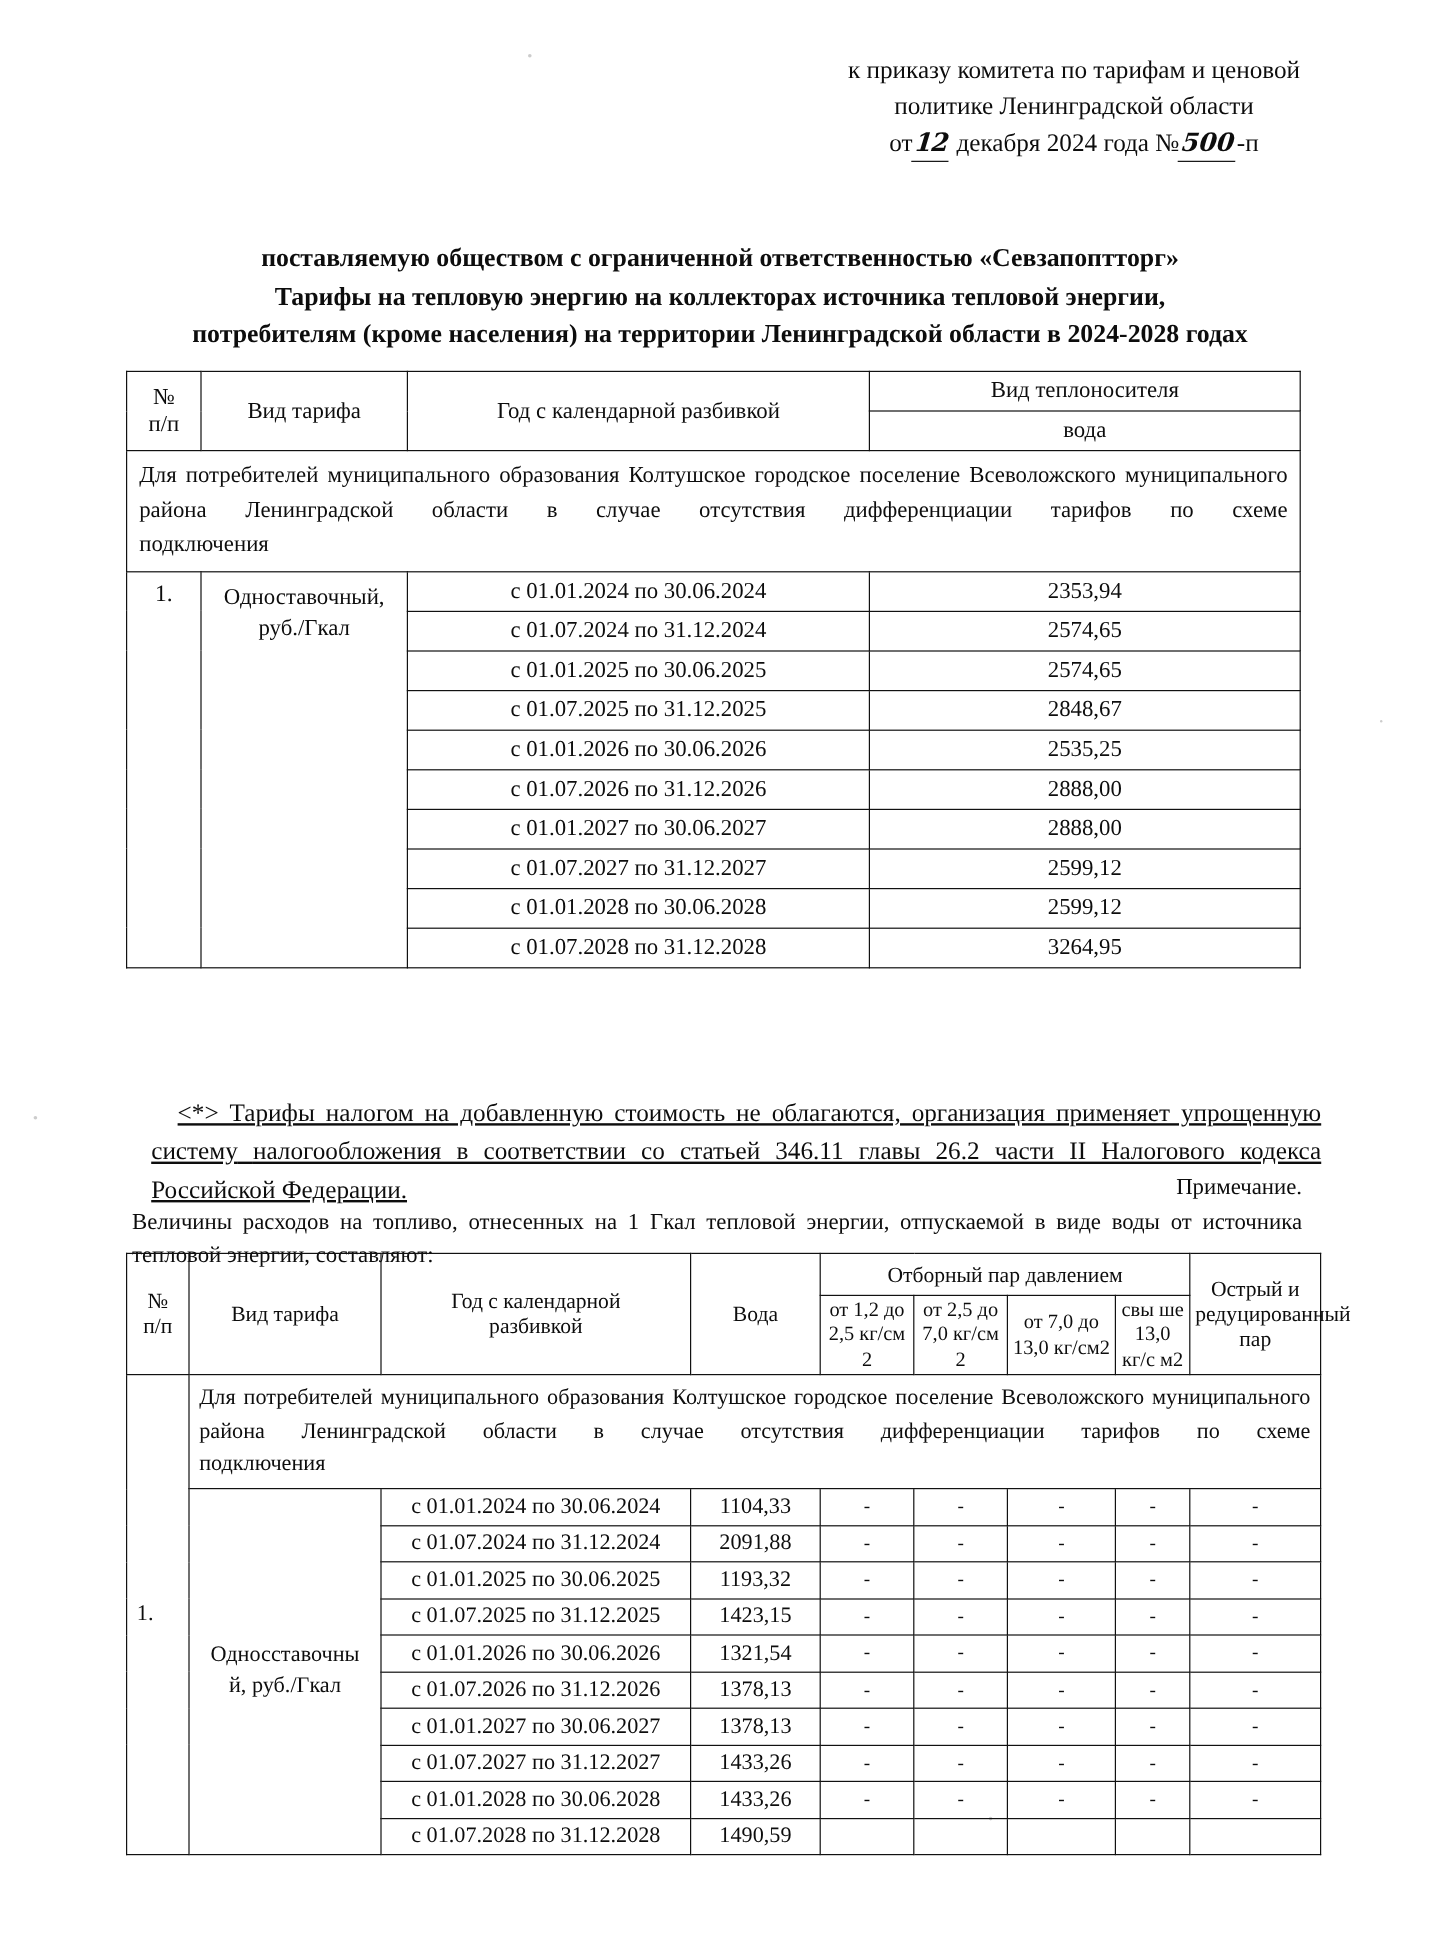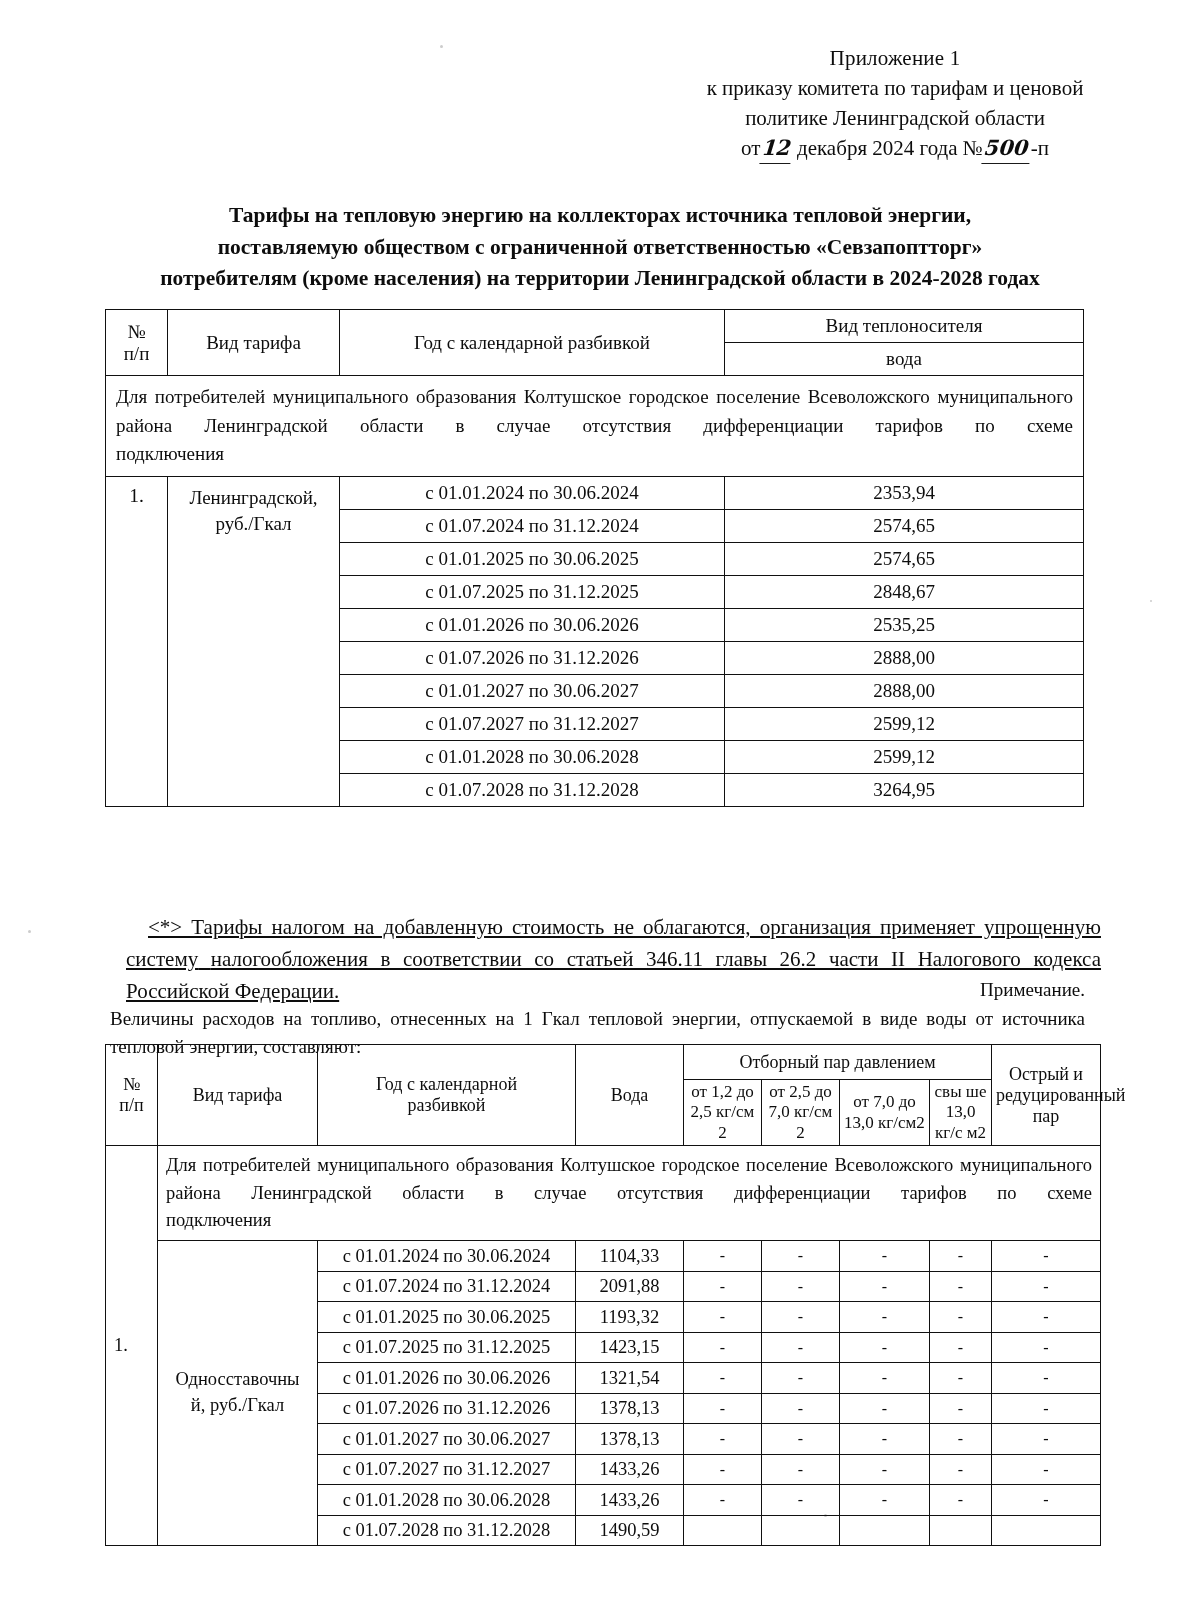--- a/index.html
+++ b/index.html
@@ -186,29 +186,28 @@
 <body>
 
 <div class="page">
 
   <div class="speck" style="left:440px;top:45px;width:3px;height:3px;"></div>
   <div class="speck" style="left:28px;top:930px;width:3px;height:3px;"></div>
   <div class="speck" style="left:824px;top:1514px;width:3px;height:3px;"></div>
   <div class="speck" style="left:1150px;top:600px;width:2px;height:2px;"></div>
 
   <div class="doc-header">
-    <div class="line1">Приложение 1</div>
     <div>к приказу комитета по тарифам и ценовой</div>
     <div>политике Ленинградской области</div>
     <div class="line-date"><span>от</span><span class="hand">12</span> <span>декабря 2024 года</span> <span>№</span><span class="hand num">500</span><span>-п</span></div>
   </div>
 
   <div class="doc-title">
+    <div>поставляемую обществом с ограниченной ответственностью «Севзапоптторг»</div>
     <div>Тарифы на тепловую энергию на коллекторах источника тепловой энергии,</div>
-    <div>поставляемую обществом с ограниченной ответственностью «Севзапоптторг»</div>
     <div>потребителям (кроме населения) на территории Ленинградской области в 2024-2028 годах</div>
   </div>
 
   <div class="tbl1-wrap">
     <table id="tbl1">
       <colgroup>
         <col class="t1-c0">
           <col class="t1-c1">
           <col class="t1-c2">
           <col class="t1-c3">
@@ -227,21 +226,21 @@
         </tr>
         <tr class="t1-sub">
           <td>вода</td>
         </tr>
         <tr class="t1-note">
           <td colspan="4"><span>Для потребителей муниципального образования Колтушское городское поселение Всеволожского муниципального района Ленинградской области в случае отсутствия дифференциации тарифов по схеме</span> <span class="last">подключения</span></td>
         </tr>
         <tr class="t1-row">
           <td class="t1-idx" rowspan="10">1.</td>
           <td class="t1-kind" rowspan="10">
-            <div>Ленинградской,</div>
+            <div>Одноставочный,</div>
             <div>руб./Гкал</div>
           </td>
           <td>с 01.01.2024 по 30.06.2024</td>
           <td>2353,94</td>
         </tr>
         <tr class="t1-row">
           <td>с 01.07.2024 по 31.12.2024</td>
           <td>2574,65</td>
         </tr>
         <tr class="t1-row">

